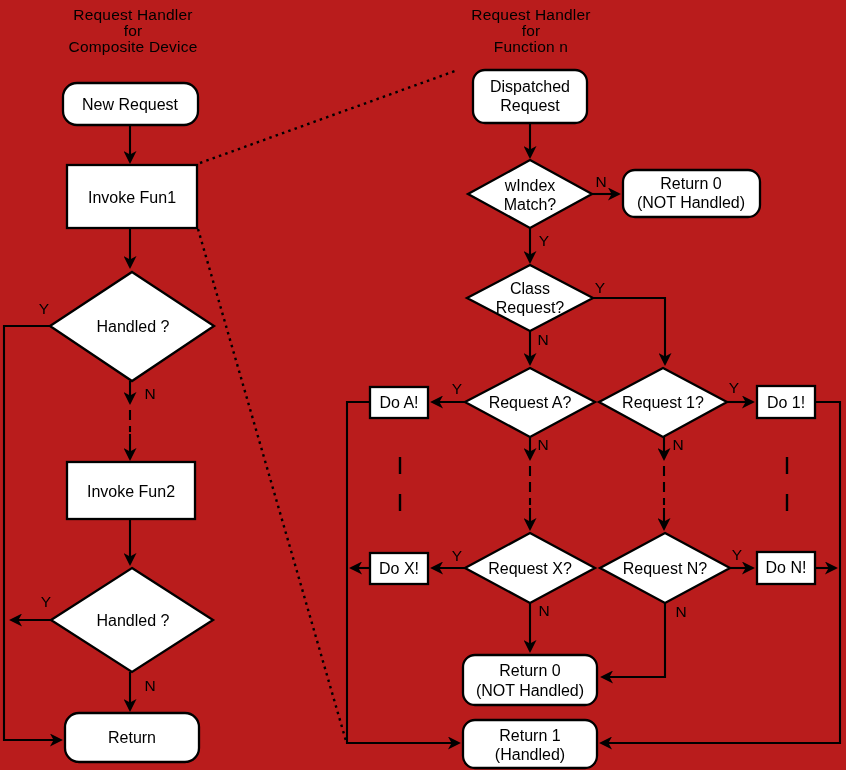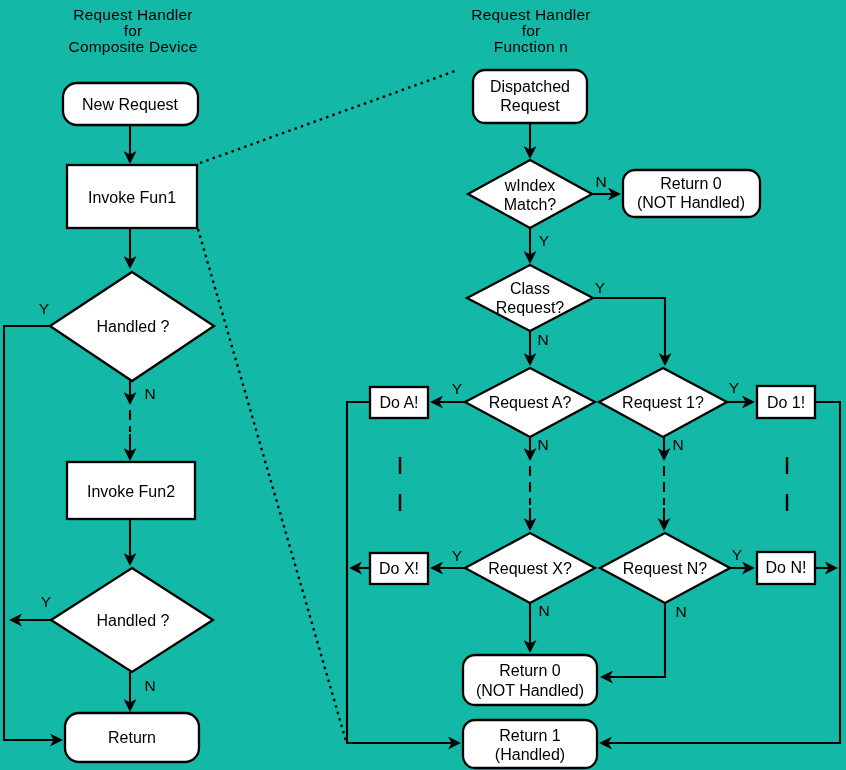--- a/index.html
+++ b/index.html
@@ -1,20 +1,20 @@
 <!DOCTYPE html>
 <html><head>
 <meta charset="utf-8">
 <style>
   html, body { margin: 0; padding: 0; background: #ffffff; }
   #canvas {
     position: relative;
     width: 846px;
     height: 770px;
-    background: #14b8a6;
+    background: #b91c1c;
     overflow: hidden;
   }
   svg { display: block; }
   text {
     font-family: "Liberation Sans", sans-serif;
     fill: #000000;
   }
   .title-text  { font-size: 15.5px; text-anchor: middle; letter-spacing: 0.2px; }
   .node-text   { font-size: 16px;   text-anchor: middle; }
   .yn-label    { font-size: 15.5px; text-anchor: middle; }

